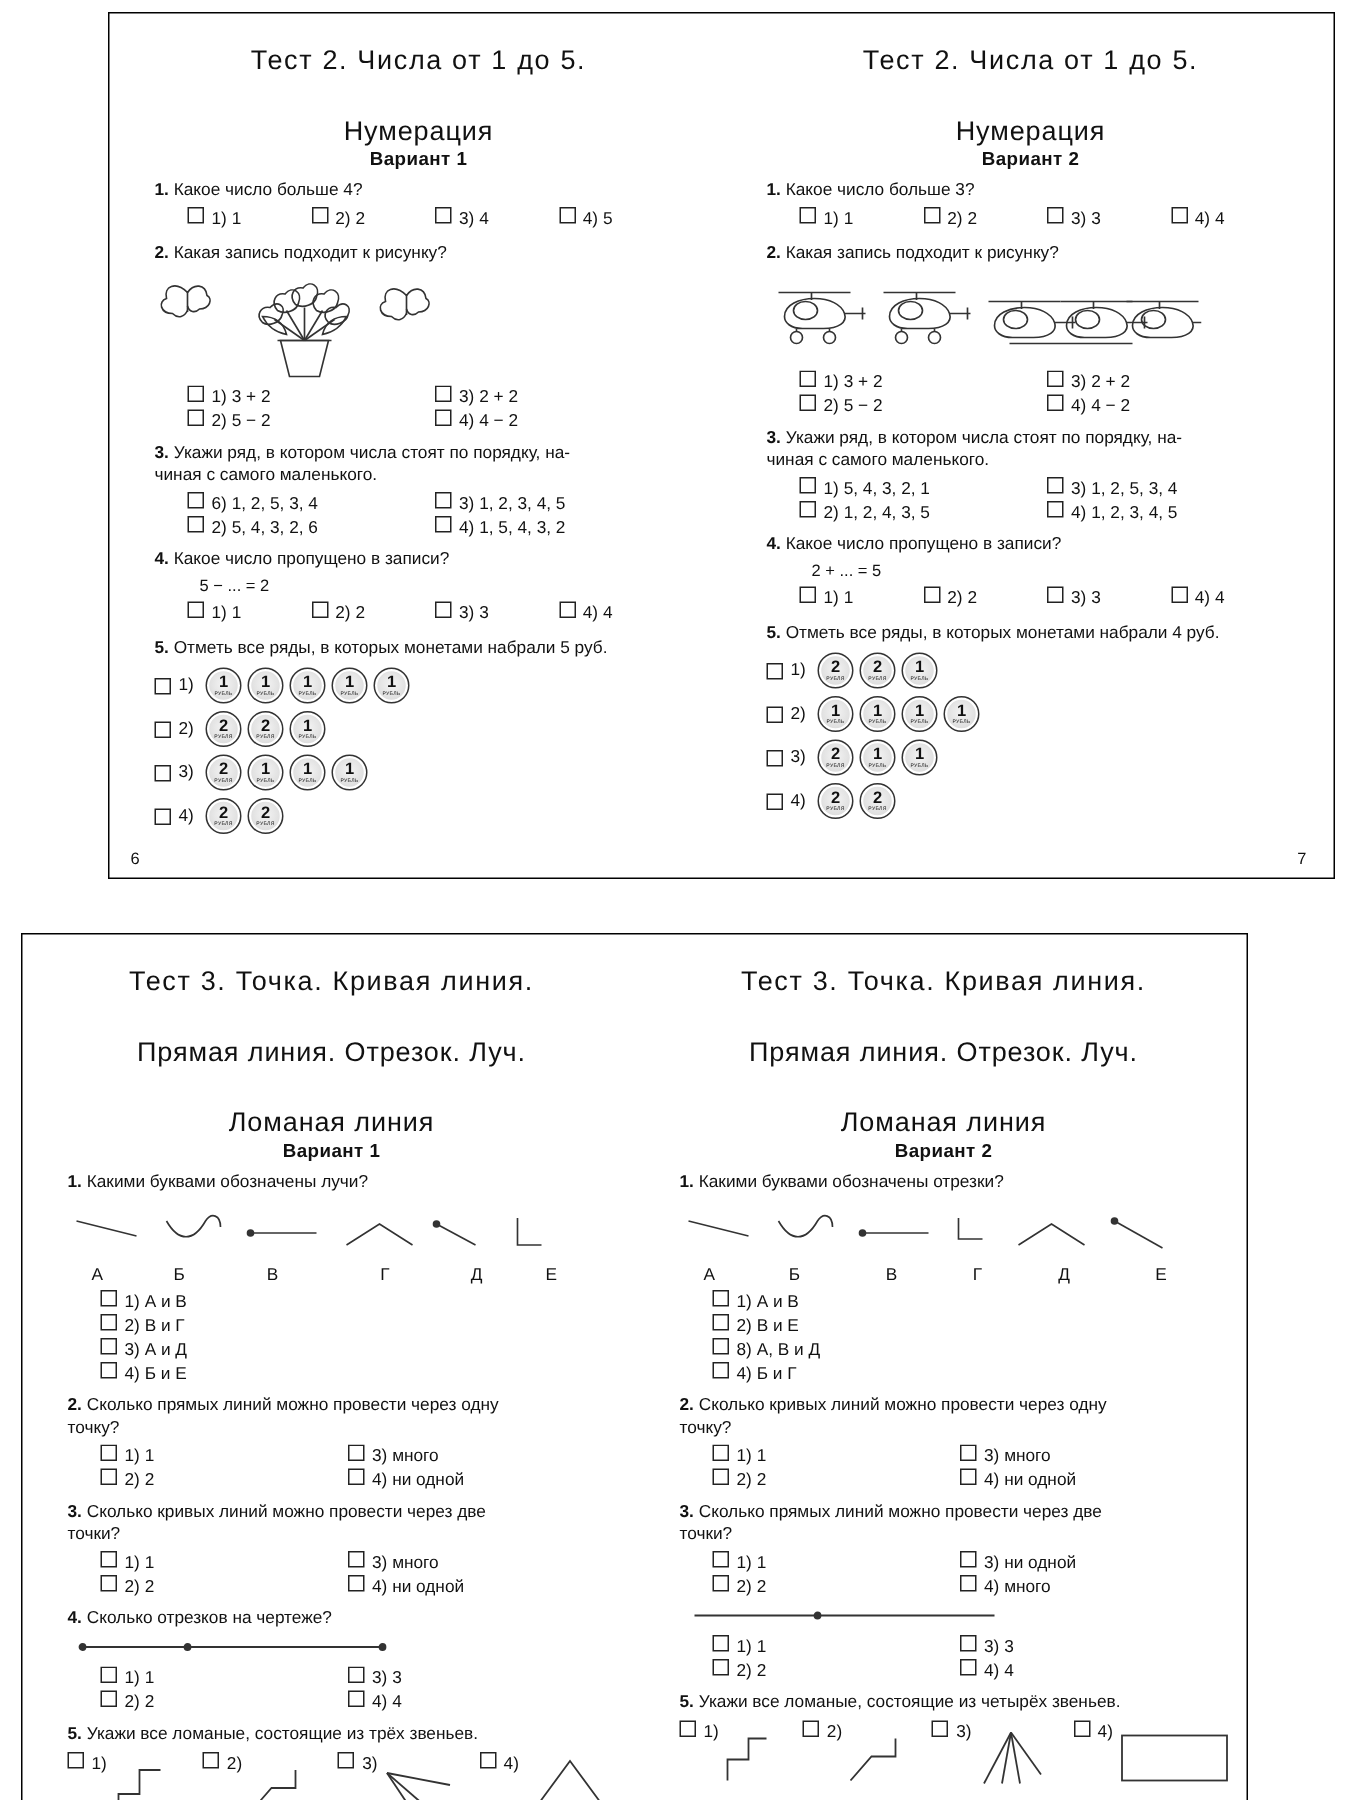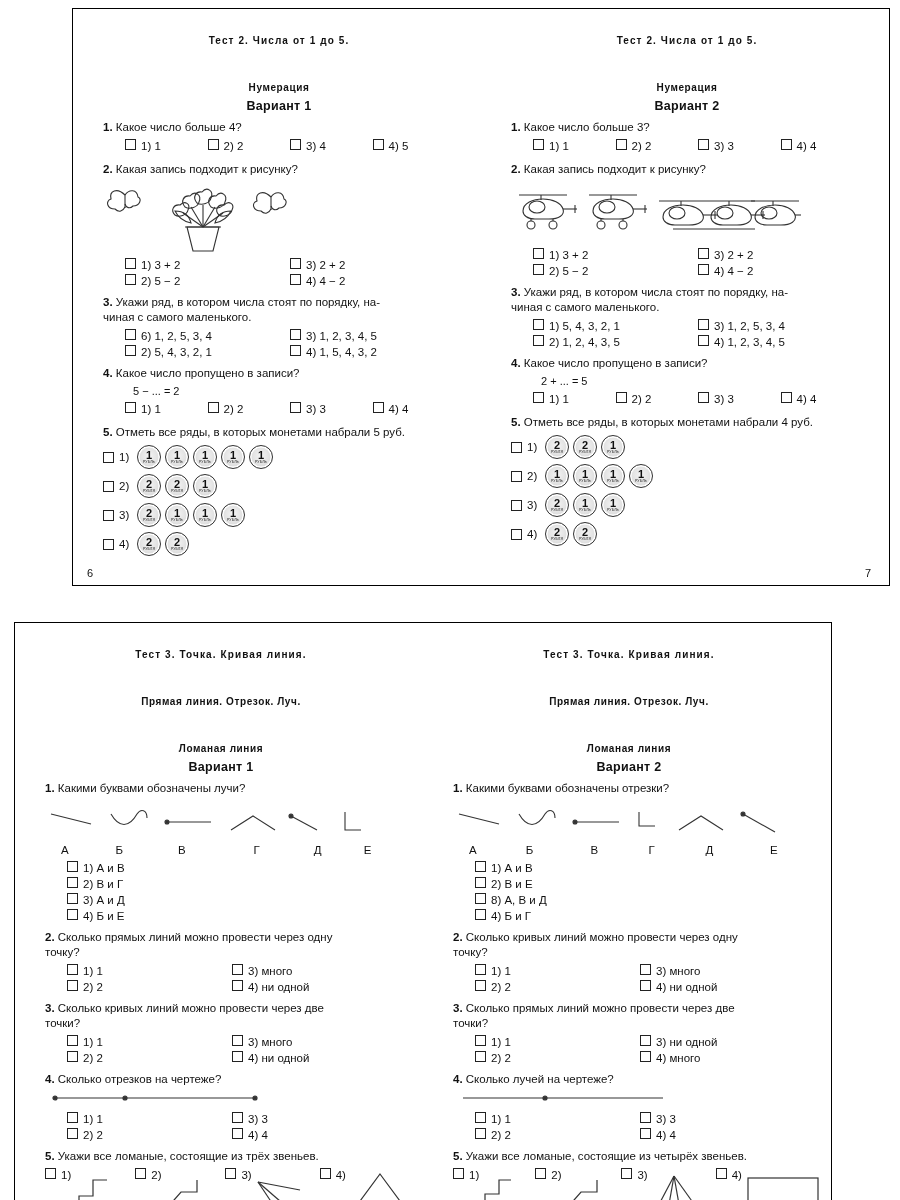--- a/index.html
+++ b/index.html
@@ -18,21 +18,21 @@
   #spread-top{left:72px;top:8px;width:818px;height:578px;}
   #spread-bottom{left:14px;top:622px;width:818px;height:648px;}
   .col{
     position:absolute;top:0;bottom:0;width:50%;
     box-sizing:border-box;
     padding:22px 26px 0 30px;
   }
   .col.left{left:0;}
   .col.right{left:50%;}
   .title{
-    text-align:center;font-weight:bold;font-size:10px;
+    text-align:center;font-weight:normal;font-size:18px;
     letter-spacing:1.1px;line-height:19px;
   }
   .title .sub{letter-spacing:0.6px;margin-top:28px;}
   .variant{
     text-align:center;font-weight:bold;font-size:12.5px;margin-top:2px;margin-bottom:7px;
     letter-spacing:.3px;
   }
   .q{
     font-size:11.5px;line-height:15px;margin:6px 0 3px 0;
     text-align:justify;
@@ -148,21 +148,21 @@
     </div>
 
     <div class="q">
       <span class="num">3.</span>
       <span>Укажи ряд, в котором числа стоят по порядку, на-</span>
       <div>чиная с самого маленького.</div>
     </div>
     <div class="opts two-col-list">
       <span class="opt"><span class="box"></span><span>6) 1, 2, 5, 3, 4</span></span>
       <span class="opt"><span class="box"></span><span>3) 1, 2, 3, 4, 5</span></span>
-      <span class="opt"><span class="box"></span><span>2) 5, 4, 3, 2, 1</span></span>
+      <span class="opt"><span class="box"></span><span>2) 5, 4, 3, 2, 6</span></span>
       <span class="opt"><span class="box"></span><span>4) 1, 5, 4, 3, 2</span></span>
       <div class="clr"></div>
     </div>
 
     <div class="q">
       <span class="num">4.</span>
       <span>Какое число пропущено в записи?</span>
     </div>
     <div class="mathline">5 − ... = 2</div>
     <div class="opts row4">
@@ -641,24 +641,20 @@
       <div>точки?</div>
     </div>
     <div class="opts two-col-list">
       <span class="opt"><span class="box"></span><span>1) 1</span></span>
       <span class="opt"><span class="box"></span><span>3) ни одной</span></span>
       <span class="opt"><span class="box"></span><span>2) 2</span></span>
       <span class="opt"><span class="box"></span><span>4) много</span></span>
       <div class="clr"></div>
     </div>
 
-    <div class="q">
-      <span class="num">4.</span>
-      <span>Сколько лучей на чертеже?</span>
-    </div>
     <div class="seg-fig">
       <svg width="220" height="14" viewBox="0 0 220 14">
         <g stroke="#333" stroke-width="1.2" fill="#333">
           <path d="M10 7 h200"></path>
           <circle cx="92" cy="7" r="2"></circle>
         </g>
       </svg>
     </div>
     <div class="opts two-col-list">
       <span class="opt"><span class="box"></span><span>1) 1</span></span>

